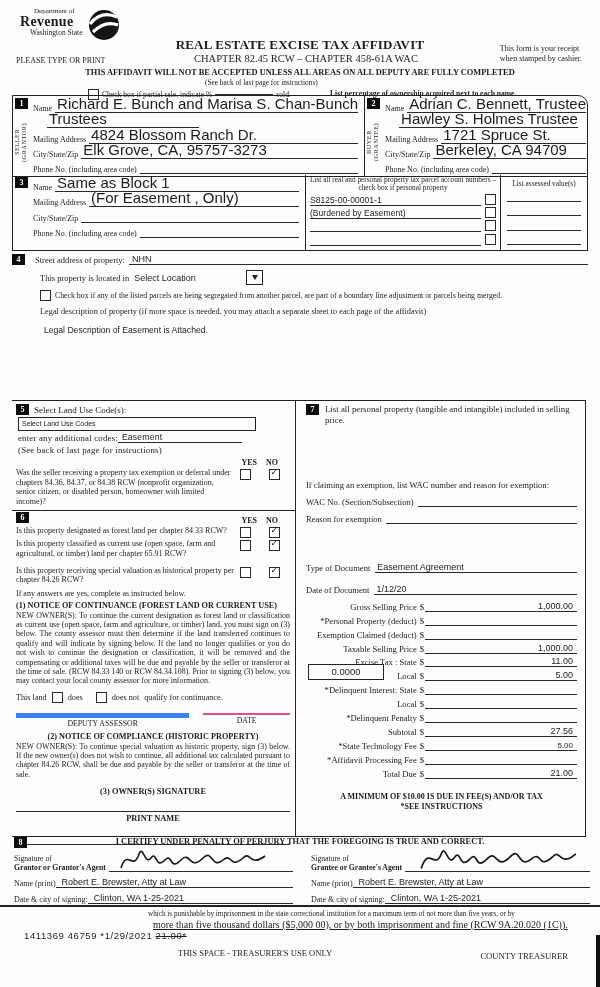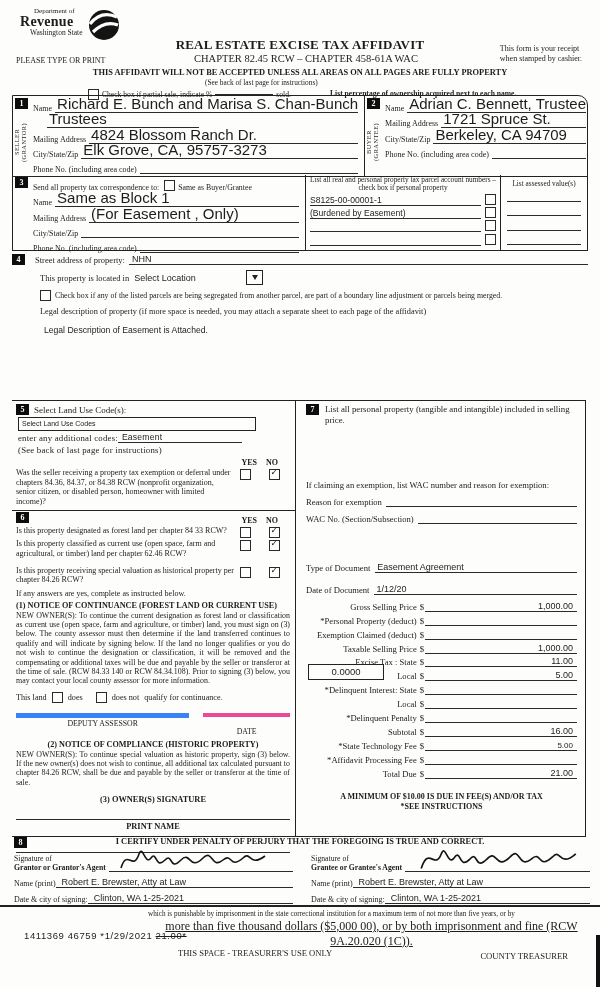--- a/index.html
+++ b/index.html
@@ -78,21 +78,21 @@
   .qrow{display:flex;margin-top:1px;}
   .qrow .qt{width:218px;font-size:8px;line-height:1.2;}
   .qcells{display:flex;gap:18px;margin-left:6px;align-items:flex-start;padding-top:1px;}
   .sep6{border-top:1.2px solid #222;margin:4px -5px 0 -4px;position:relative;padding:0 5px 0 4px;}
   .note6{font-size:8px;margin-top:4px;}
   .ntitle{font-size:8.2px;font-weight:bold;margin-top:3px;}
   .nbody{font-size:7.9px;line-height:1.185;text-align:justify;margin-top:1px;}
   .landrow{display:flex;align-items:center;gap:5px;font-size:8.2px;margin-top:6px;}
   .sigline{display:flex;gap:14px;margin-top:10px;}
   .sigline .seg{flex:2;border-top:5px solid #3b82f6;text-align:center;font-size:7.8px;padding-top:1px;}
-  .sigline .seg2{flex:1;border-top:4px solid #ec4899;text-align:center;font-size:7.8px;padding-top:10px;}
+  .sigline .seg2{flex:1;border-top:2px solid #ec4899;text-align:center;font-size:7.8px;padding-top:1px;}
   .ctr{text-align:center;}
   .owners{margin-top:8px;font-size:8.4px;font-weight:bold;text-align:center;}
   .pline{border-bottom:1px solid #2a2a2a;height:13px;margin-top:2px;}
   .printname{text-align:center;font-size:8.4px;font-weight:bold;margin-top:2px;}
   
   .s7title{display:flex;gap:6px;font-size:8.8px;line-height:1.25;}
   .exnote{margin-top:54px;font-size:8.6px;}
   .wacrow{display:flex;align-items:flex-end;height:17px;font-size:8.6px;}
   .wacrow .val{flex:1;border-bottom:1px solid #2a2a2a;margin-left:4px;}
   .docrow{display:flex;align-items:flex-end;height:15px;font-size:8.6px;margin-top:0;}
@@ -113,21 +113,21 @@
   .s8col{flex:1;position:relative;}
   .sigrow{display:flex;align-items:flex-end;height:24px;font-size:7.7px;}
   .sigrow .lab{line-height:1.2;white-space:nowrap;}
   .sigrow .val{flex:1;border-bottom:1px solid #2a2a2a;height:12px;margin-left:3px;}
   .s8 svg{position:absolute;pointer-events:none;}
   .nprow{display:flex;align-items:flex-end;height:16px;font-size:8px;}
   .nprow .val{flex:1;border-bottom:1px solid #2a2a2a;font-size:9px;padding-left:6px;white-space:nowrap;}
   
   .foot{position:absolute;left:0;top:905px;width:600px;height:82px;border-top:2px solid #222;}
   .pen1{margin:3px 10px 0 148px;font-size:7.2px;}
-  .pen2{margin:1px 10px 0 153px;font-size:12px;text-decoration:underline;text-align:center;}
+  .pen2{margin:1px 10px 0 153px;font-size:10px;text-decoration:underline;}
   .stamp{position:absolute;left:24px;top:23px;font-size:9.5px;letter-spacing:.6px;}
   .stamp .strike{text-decoration:line-through;}
   .tspace{position:absolute;left:0;right:90px;top:41px;text-align:center;font-size:8.6px;}
   .ctreas{position:absolute;right:32px;top:44px;font-size:8.6px;}
   .edge{position:absolute;right:0px;top:935px;width:4px;height:52px;background:#111;}
 </style>
 </head>
 <body>
 
 <div class="page">
@@ -145,21 +145,21 @@
         <path d="M6 24 Q18 12 31 17" stroke="#fdfdfc" stroke-width="3.2" fill="none"></path>
       </svg>
     </div>
     <div class="title">REAL ESTATE EXCISE TAX AFFIDAVIT</div>
     <div class="subtitle">CHAPTER 82.45 RCW – CHAPTER 458-61A WAC</div>
     <div class="receipt">
       <div>This form is your receipt</div>
       <div>when stamped by cashier.</div>
     </div>
     <div class="typeprint">PLEASE TYPE OR PRINT</div>
-    <div class="warn">THIS AFFIDAVIT WILL NOT BE ACCEPTED UNLESS ALL AREAS ON ALL PAGES ARE FULLY PROPERTY</div>
+    <div class="warn">THIS AFFIDAVIT WILL NOT BE ACCEPTED UNLESS ALL AREAS ON ALL DEPUTY ARE FULLY COMPLETED</div>
     <div class="seeback">(See back of last page for instructions)</div>
     <div class="partial">
       <span class="cb"></span>
       <span>Check box if partial sale, indicate %</span>
       <span class="ul" style="width:58px;"></span>
       <span>sold.</span>
     </div>
     <div class="ownnote">List percentage of ownership acquired next to each name.</div>
   </div>
 
@@ -188,43 +188,42 @@
         <span class="val"></span>
         </div>
     </div>
     <div class="half">
       <span class="badge bdg12">2</span>
       <div class="sidelabel">BUYER (GRANTEE)</div>
       <div class="frow">
           <span class="lab">Name</span>
         <span class="val v">Adrian C. Bennett, Trustee</span>
         </div>
+      <div class="frow" style="padding-left:14px;">
+          <span class="val v" style="flex:0 0 150px;">Hawley S. Holmes Trustee</span>
+          <span class="grow"></span>
+        </div>
       <div class="frow">
           <span class="lab">Mailing Address</span>
         <span class="val v">1721 Spruce St.</span>
         </div>
       <div class="frow">
           <span class="lab">City/State/Zip</span>
         <span class="val v">Berkeley, CA 94709</span>
         </div>
       <div class="frow">
           <span class="lab">Phone No. (including area code)</span>
         <span class="val"></span>
         </div>
     </div>
   </div>
 
   <div class="box3">
     <div class="b3l">
       <span class="badge bdg12">3</span>
-      <div class="frow" style="font-size:7.8px;">
-          <span class="lab">Send all property tax correspondence to:</span>
-        <span class="cb" style="margin:0 3px 1px 2px;"></span>
-        <span>Same as Buyer/Grantee</span>
-        </div>
       <div class="frow">
           <span class="lab">Name</span>
         <span class="val v">Same as Block 1</span>
         </div>
       <div class="frow">
           <span class="lab">Mailing Address</span>
         <span class="val v">(For Easement , Only)</span>
         </div>
       <div class="frow">
           <span class="lab">City/State/Zip</span>
@@ -320,21 +319,21 @@
           </span>
         </div>
         <div class="qrow">
           <span class="qt">Is this property designated as forest land per chapter 84 33 RCW?</span>
           <span class="qcells">
             <span class="cb"></span>
             <span class="cb ck"></span>
           </span>
         </div>
         <div class="qrow">
-          <span class="qt">Is this property classified as current use (open space, farm and agricultural, or timber) land per chapter 62.46 RCW?</span>
+          <span class="qt">Is this property classified as current use (open space, farm and agricultural, or timber) land per chapter 65.91 RCW?</span>
           <span class="qcells">
             <span class="cb"></span>
             <span class="cb ck"></span>
           </span>
         </div>
         <div class="qrow" style="margin-top:7px;">
           <span class="qt">Is this property receiving special valuation as historical property per chapter 84.26 RCW?</span>
           <span class="qcells">
             <span class="cb"></span>
             <span class="cb ck"></span>
@@ -364,26 +363,26 @@
       </div>
     </div>
 
     <div class="rcol">
       <div class="s7title">
         <span class="badge">7</span>
         <span style="width:252px;">List all  personal property (tangible and intangible) included in selling price.</span>
       </div>
       <div class="exnote">If claiming an exemption, list WAC number and reason for exemption:</div>
       <div class="wacrow">
+          <span>WAC No. (Section/Subsection)</span>
+        <span class="val" style="max-width:220px;"></span>
+        </div>
+      <div class="wacrow">
           <span>Reason for exemption</span>
         <span class="val" style="max-width:230px;"></span>
-        </div>
-      <div class="wacrow">
-          <span>WAC No. (Section/Subsection)</span>
-        <span class="val" style="max-width:220px;"></span>
         </div>
       <div style="height:34px;"></div>
       <div class="docrow">
           <span>Type of Document</span>
         <span class="val v">Easement Agreement</span>
         </div>
       <div style="height:7px;"></div>
       <div class="docrow">
           <span>Date of Document</span>
         <span class="val v">1/12/20</span>
@@ -431,21 +430,21 @@
             <span class="mline v"></span>
           </div>
         <div class="mrow">
             <span class="mlabel">*Delinquent Penalty</span>
             <span class="dollar">$</span>
             <span class="mline v"></span>
           </div>
         <div class="mrow">
             <span class="mlabel">Subtotal</span>
             <span class="dollar">$</span>
-            <span class="mline v">16.00</span>
+            <span class="mline v">27.56</span>
           </div>
         <div class="mrow">
             <span class="mlabel">*State Technology Fee</span>
             <span class="dollar">$</span>
             <span class="mline v" style="font-size:8px;">5.00</span>
           </div>
         <div class="mrow">
             <span class="mlabel">*Affidavit Processing Fee</span>
             <span class="dollar">$</span>
             <span class="mline v"></span>

